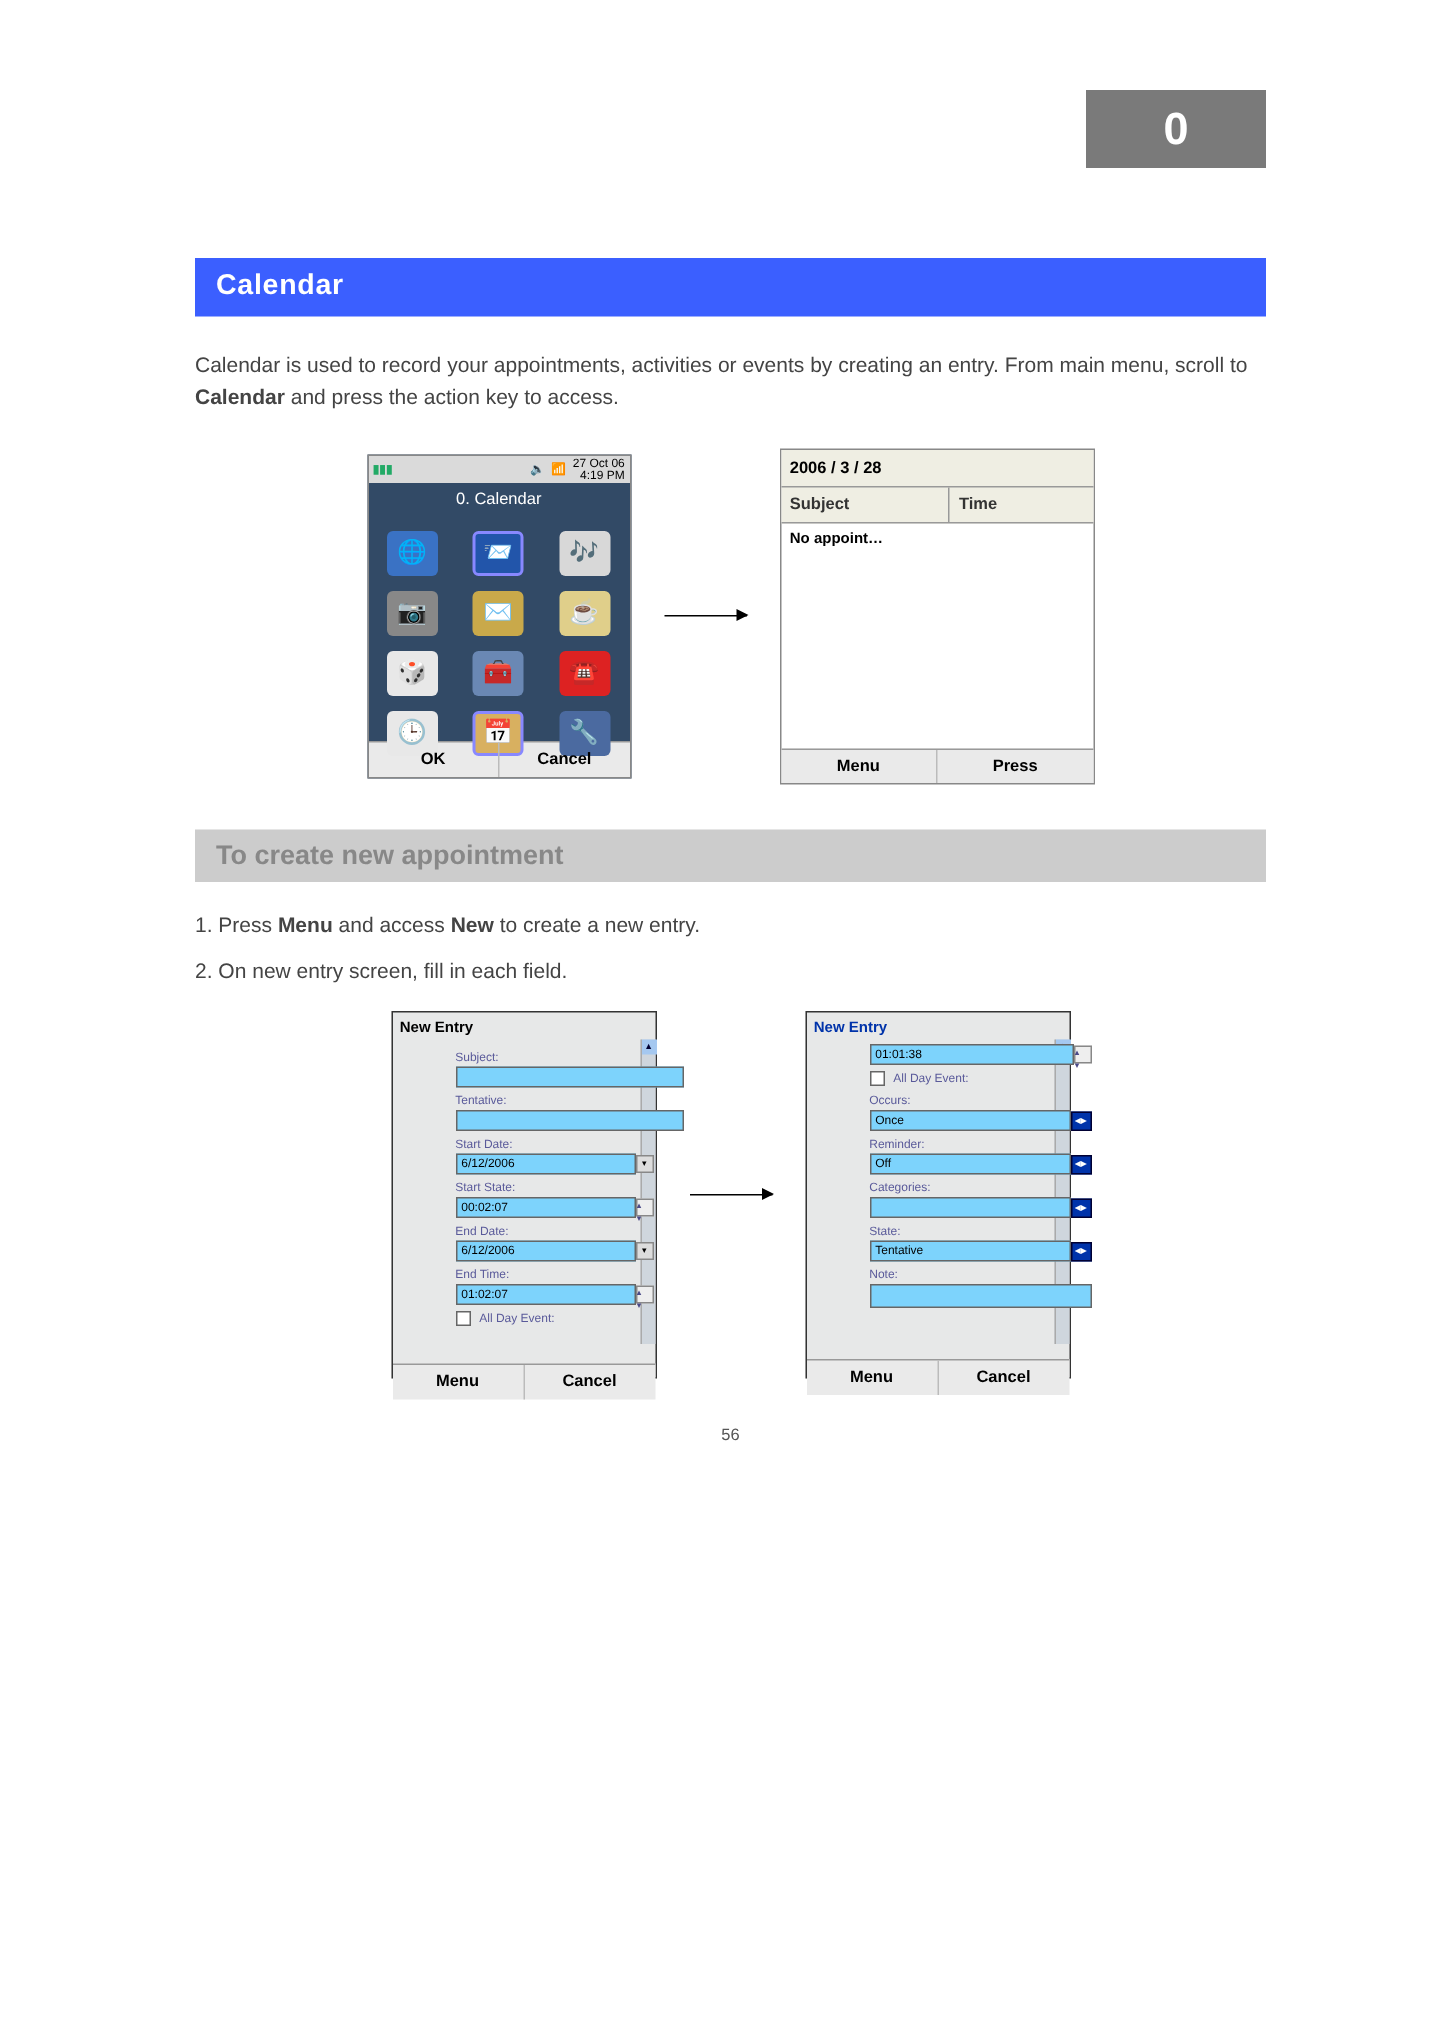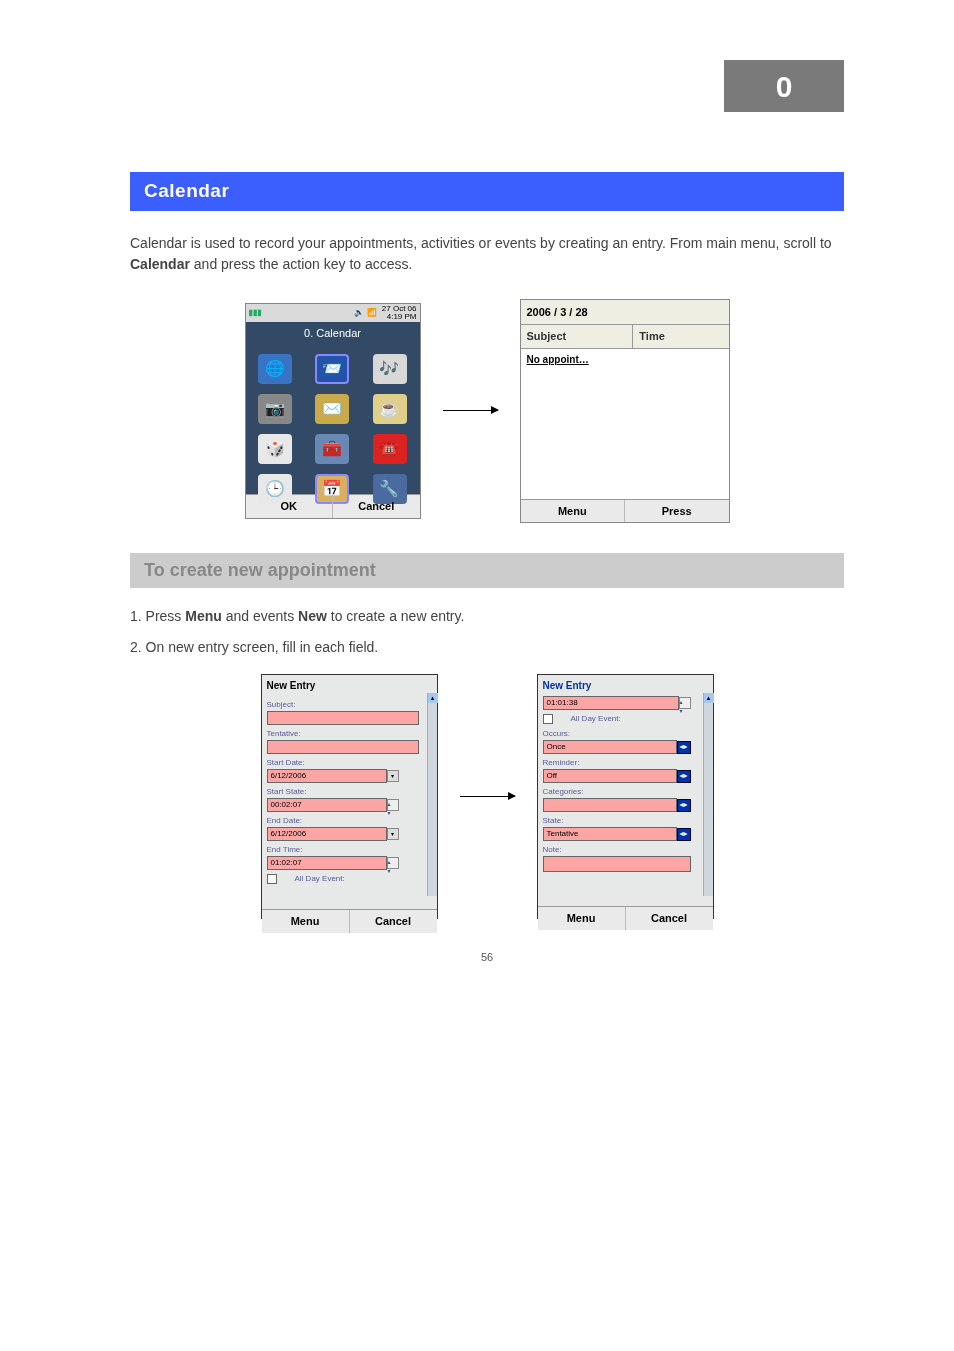--- a/index.html
+++ b/index.html
@@ -22,35 +22,35 @@
   .icon-sq { width: 34px; height: 30px; border-radius: 4px; display: flex; align-items: center; justify-content: center; font-size: 16px; }
   .softkeys { background: #eaeaea; color: #000; display: flex; font-weight: bold; font-size: 11px; border-top: 1px solid #999; }
   .softkeys > div { flex: 1; text-align: center; padding: 3px 0; }
   .softkeys > div:first-child { border-right: 1px solid #bbb; }
   .list-shot { border: 1px solid #888; width: 210px; background: #fff; font-size: 10px; }
   .list-date { background: #efeee3; color: #000; font-weight: bold; padding: 4px 6px; font-size: 11px; }
   .list-hdr { display: flex; background: #efeee3; border-top: 1px solid #999; border-bottom: 1px solid #999; font-weight: bold; font-size: 11px; }
   .list-hdr > div { padding: 3px 6px; }
   .list-hdr .c1 { flex: 1.2; border-right: 1px solid #999; }
   .list-hdr .c2 { flex: 1; }
-  .list-body { height: 150px; color: #000; padding: 3px 6px; font-weight: bold; text-decoration: underline; }
+  .list-body { height: 150px; color: #000; padding: 3px 6px; font-weight: bold; }
   .gray-bar { background: #ccc; color: #888; padding: 4px 14px; font-size: 18px; font-weight: bold; margin: 14px 0 18px; }
   .body-text2 { color: #444; margin-bottom: 10px; }
   .form-shot { border: 1px solid #333; width: 177px; background: #e7e8e8; font-size: 8px; color: #4a4a88; position: relative; }
   .form-hd { color: #000; font-weight: bold; font-size: 10px; padding: 3px 5px; }
-  .form-body { padding: 0 5px 2px 5px; height: 210px; position: relative; }
+  .form-body { padding: 0 5px 2px 18px; height: 210px; position: relative; margin-left: 24px; }
   .form-lbl { color: #5a5a9a; font-size: 8px; margin-top: 3px; }
-  .form-inp { border: 1px solid #666; background: #fca5a5; height: 14px; width: 130px; font-size: 8px; padding: 0 3px; color: #000; display: flex; align-items: center; }
+  .form-inp { border: 1px solid #666; background: #7dd3fc; height: 14px; width: 130px; font-size: 8px; padding: 0 3px; color: #000; display: flex; align-items: center; }
   .form-inp.wide { width: 152px; }
   .form-inp.dd { width: 130px; justify-content: space-between; }
   .dd-btn { width: 12px; height: 12px; background: #ddd; border: 1px solid #888; font-size: 6px; text-align: center; line-height: 10px; color: #000; }
   .spin-btn { width: 12px; height: 12px; border: 1px solid #888; background: #eee; font-size: 6px; display: flex; flex-direction: column; }
   .inp-row { display: flex; align-items: center; gap: 0; }
   .inp-row .form-inp { flex: 1; }
-  .chk-row { display: flex; align-items: center; gap: 18px; margin-top: 3px; font-size: 8px; color: #5a5a9a; }
+  .chk-row { display: flex; align-items: center; gap: 6px; margin-top: 3px; font-size: 8px; color: #5a5a9a; }
   .chk { width: 10px; height: 10px; border: 1px solid #666; background: #fff; }
   .sel-btn { width: 14px; height: 13px; background: #0033aa; color: #fff; font-size: 8px; display: flex; align-items: center; justify-content: center; border: 1px solid #003; }
   .scroll-col { position: absolute; right: 0; top: 0; bottom: 22px; width: 10px; background: #cfd6dd; border-left: 1px solid #aaa; }
   .scroll-up { width: 10px; height: 10px; background: #a5c8f0; font-size: 7px; text-align: center; line-height: 10px; color: #003; }
   .footer { font-size: 11px; text-align: center; color: #555; margin-top: 24px; border-top: 0; }
 </style>
 </head>
 <body>
 
 <div class="page">
@@ -141,21 +141,21 @@
         <div>Press</div>
       </div>
     </div>
   </div>
 
   <div class="gray-bar">To create new appointment</div>
 
   <p class="body-text2">
     <span>1.  Press </span>
     <b>Menu</b>
-    <span> and events </span>
+    <span> and access </span>
     <b>New</b>
     <span> to create a new entry.</span>
   </p>
   <p class="body-text2">2.  On new entry screen, fill in each field.</p>
 
   <div class="figure-row" style="margin-top:16px">
 
     <div class="form-shot" style="height:245px">
       <div class="form-hd">New Entry</div>
       <div class="scroll-col" style="top:18px">

